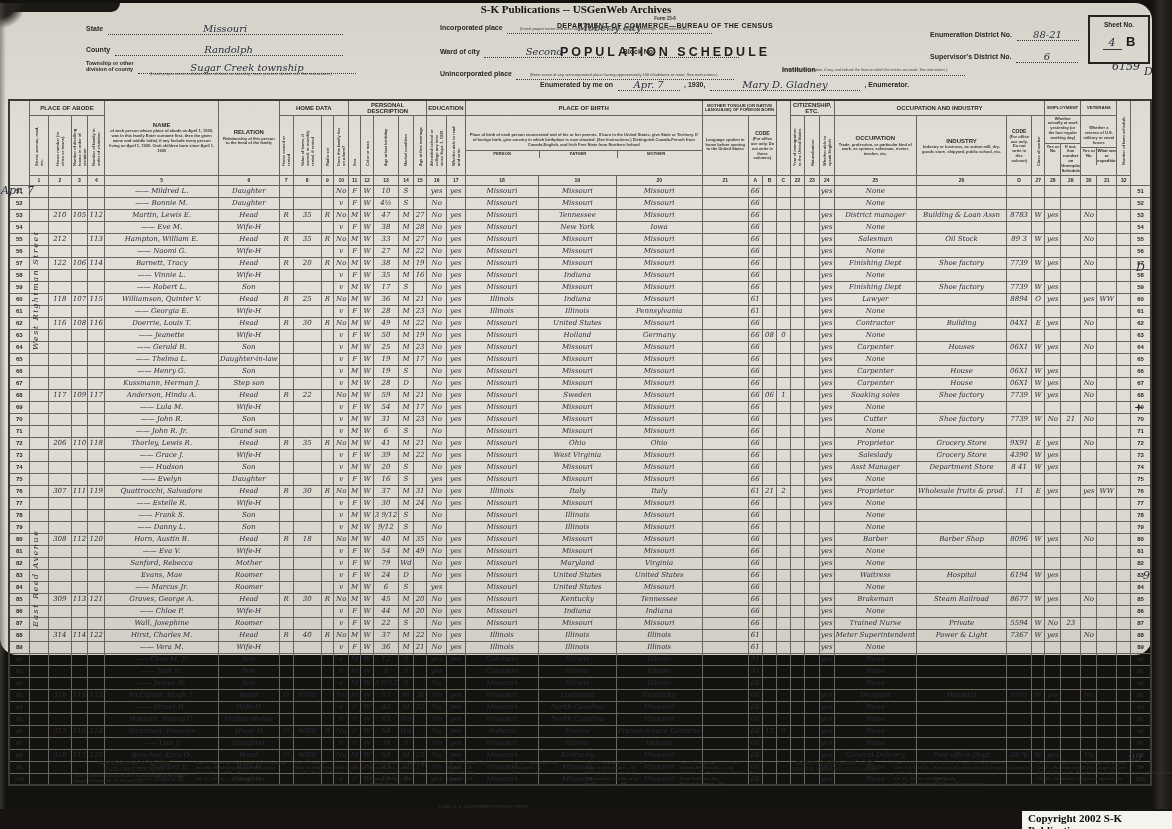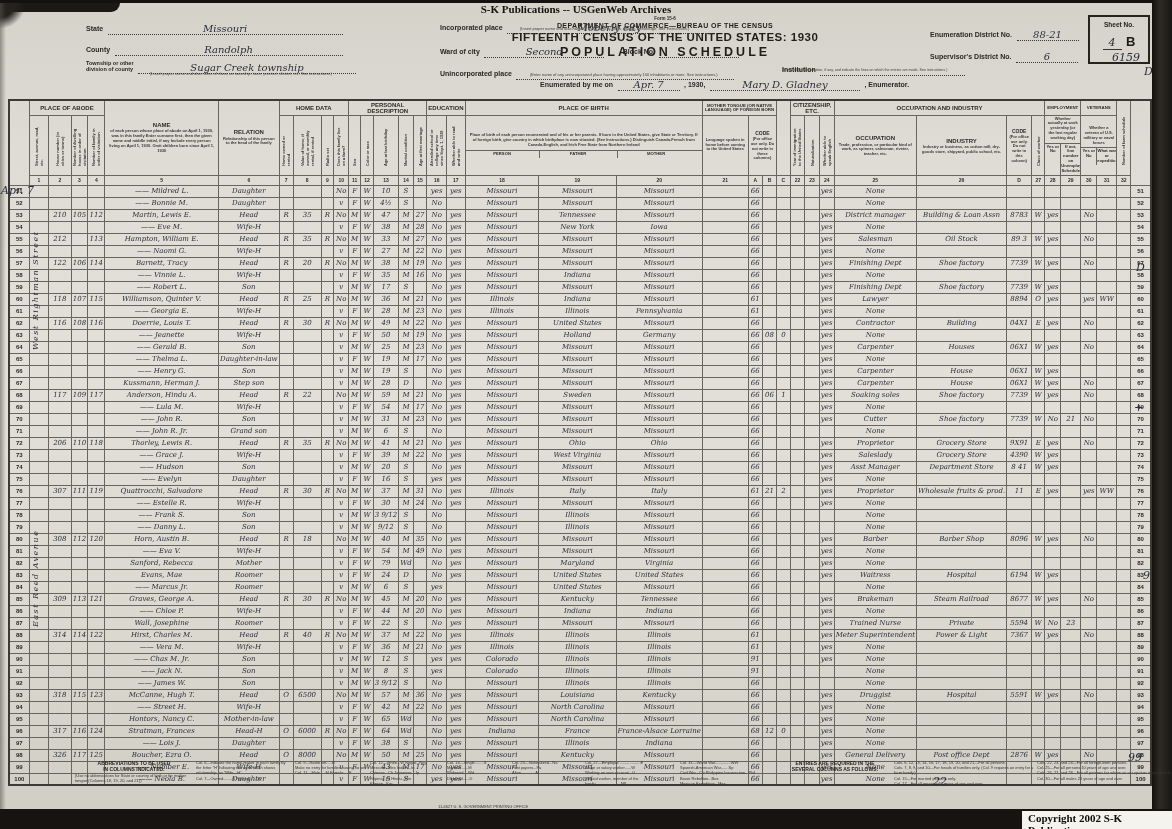--- a/index.html
+++ b/index.html
@@ -1,18 +1,18 @@
 <!DOCTYPE html>
 <html><head>
 <meta charset="utf-8">
 <style>
   html,body{margin:0;padding:0;overflow:hidden;}
   body{width:1172px;height:829px;position:relative;background:#14120f;font-family:"Liberation Sans",sans-serif;}
-  #paper{position:absolute;left:0;top:3px;width:1152px;height:806px;
-    background:linear-gradient(180deg,#d4d2c9 0%,#dedcd4 18%,#e2e0d8 45%,#dbd9d0 75%,#d0cec5 100%);}
+  #paper{position:absolute;left:0;top:3px;width:1152px;height:652px;
+    background:linear-gradient(180deg,#d4d2c9 0%,#dedcd4 18%,#e2e0d8 45%,#dbd9d0 75%,#d0cec5 100%);border-radius:17px;}
   .band-right{position:absolute;left:1152px;top:0;width:20px;height:829px;
     background:linear-gradient(90deg,#13110e,#2e2b26 40%,#191713);}
   .band-bottom{position:absolute;left:0;top:809px;width:1172px;height:20px;background:#161310;}
   .smudge-tl{position:absolute;left:0;top:0;width:120px;height:9px;background:#1b1916;border-radius:0 0 60px 4px;}
   .smudge-tl2{position:absolute;left:0;top:0;width:26px;height:26px;background:radial-gradient(ellipse at 0 0,#26231f 40%,transparent 70%);}
   .edge-left{position:absolute;left:0;top:0;width:6px;height:810px;background:linear-gradient(90deg,#565349,transparent);opacity:.55;}
 
   
   .sk{position:absolute;left:0;top:0;width:1152px;text-align:center;font-family:"Liberation Serif",serif;
       font-weight:bold;font-size:11px;color:#15130f;}
@@ -86,21 +86,20 @@
 <body data-name="scanned-census-page">
 
 <div id="paper" data-name="census-sheet">
   <div class="smudge-tl" data-name="scan-smudge"></div>
   <div class="smudge-tl2" data-name="scan-smudge"></div>
   <div class="edge-left" data-name="scan-edge"></div>
 
   <div class="sk" data-name="publisher-watermark">S-K Publications -- USGenWeb Archives</div>
   <div class="formno" data-name="form-number">Form 15-6</div>
   <div class="dept" data-name="department-line">DEPARTMENT OF COMMERCE—BUREAU OF THE CENSUS</div>
-  <div class="title" data-name="census-title">FIFTEENTH CENSUS OF THE UNITED STATES: 1930</div>
   <div class="subtitle" data-name="schedule-title">POPULATION SCHEDULE</div>
 
   <div class="fld" style="left:86px;top:14px" data-name="field-state">
     <span class="lbl" data-name="state-label">State</span>
     <span class="u hw hv" style="width:235px" data-name="state-value">Missouri</span>
   </div>
   <div class="fld" style="left:86px;top:35px" data-name="field-county">
     <span class="lbl" data-name="county-label">County</span>
     <span class="u hw hv" style="width:228px" data-name="county-value">Randolph</span>
   </div>
@@ -2450,21 +2449,21 @@
       <div class="fb" data-name="footer-block" style="width: 150px;">
         <div class="fl" data-name="footer-line">Cols. 22, 23, and 24—For all foreign-born persons.</div>
         <div class="fl" data-name="footer-line">Col. 25—For all persons 10 years of age and over.</div>
         <div class="fl" data-name="footer-line">Cols. 26, 27, and 28—For all persons for whom an occupation is reported in Col. 25.</div>
         <div class="fl" data-name="footer-line">Col. 30—For all males 21 years of age and over.</div>
       </div>
     </div>
   <div class="printcode" data-name="print-code">11-6627      U. S. GOVERNMENT PRINTING OFFICE</div>
 <div class="street hw" data-name="street-name" style="top: 173px; height: 228px;">West Rightman Street</div>
     <div class="street hw" data-name="street-name" style="top: 401px; height: 348px;">East Reed Avenue</div>
-    <div class="mark hw" data-name="handwritten-mark" style="left: 1112px; top: 48px;">6159</div>
+    <div class="mark hw" data-name="handwritten-mark" style="left: 1112px; top: 57px;">6159</div>
     <div class="mark hw" data-name="handwritten-mark" style="left: 1144px; top: 62px;">D</div>
     <div class="mark hw" data-name="handwritten-mark" style="left: 1136px; top: 258px;">D</div>
     <div class="mark hw" data-name="handwritten-mark" style="left: 1134px; top: 398px;">+</div>
     <div class="mark hw" data-name="handwritten-mark" style="left: 1143px; top: 566px;">9</div>
     <div class="mark hw" data-name="handwritten-mark" style="left: 1128px; top: 748px;">99</div>
     <div class="mark hw" data-name="handwritten-mark" style="left: 933px; top: 772px;">22</div>
     <div class="mark hw" data-name="handwritten-mark" style="left: 1px; top: 181px;">Apr. 7</div>
   </div>
 
 <div class="band-right" data-name="scan-border-right"></div>

